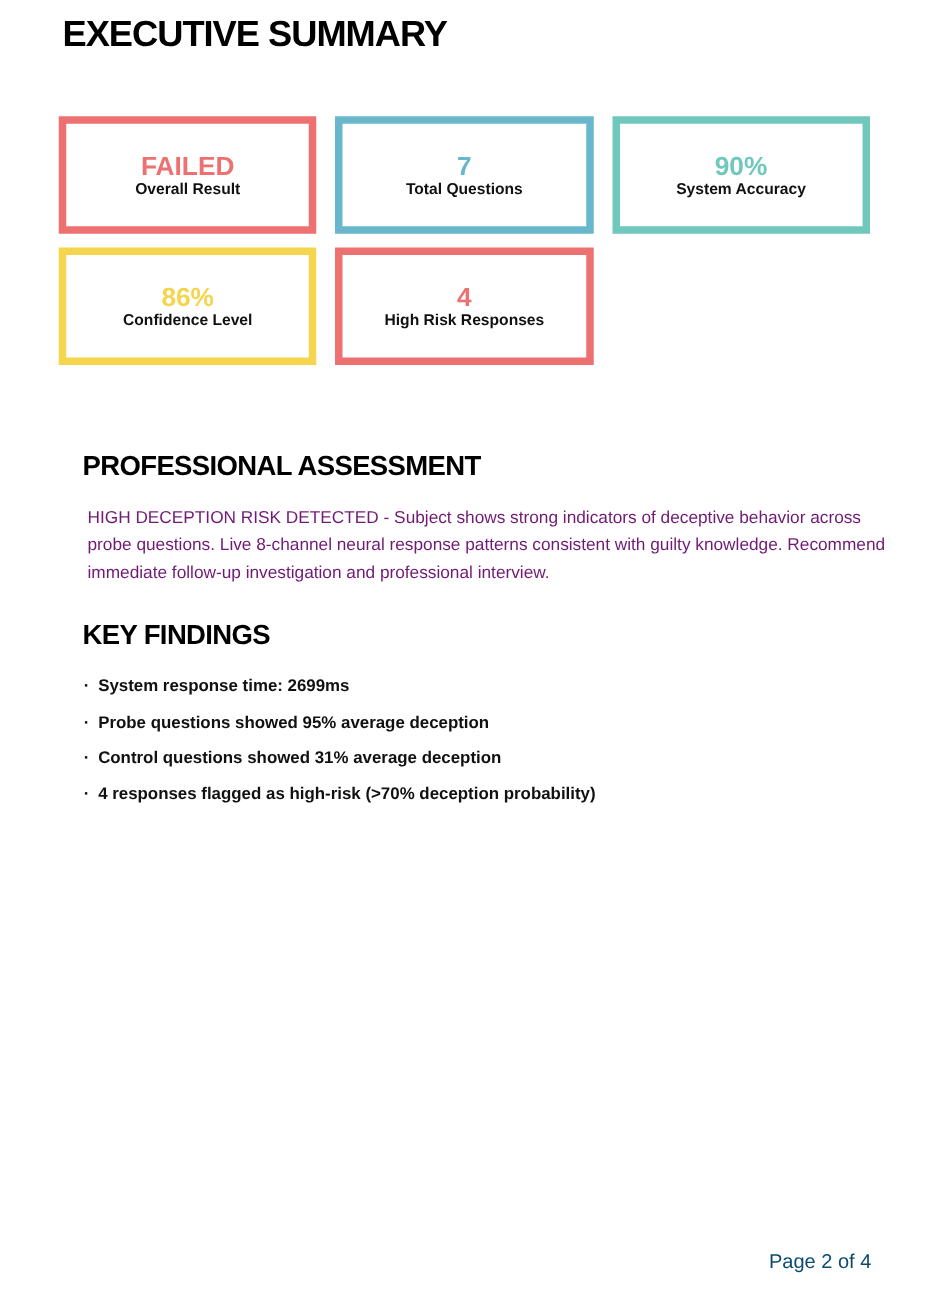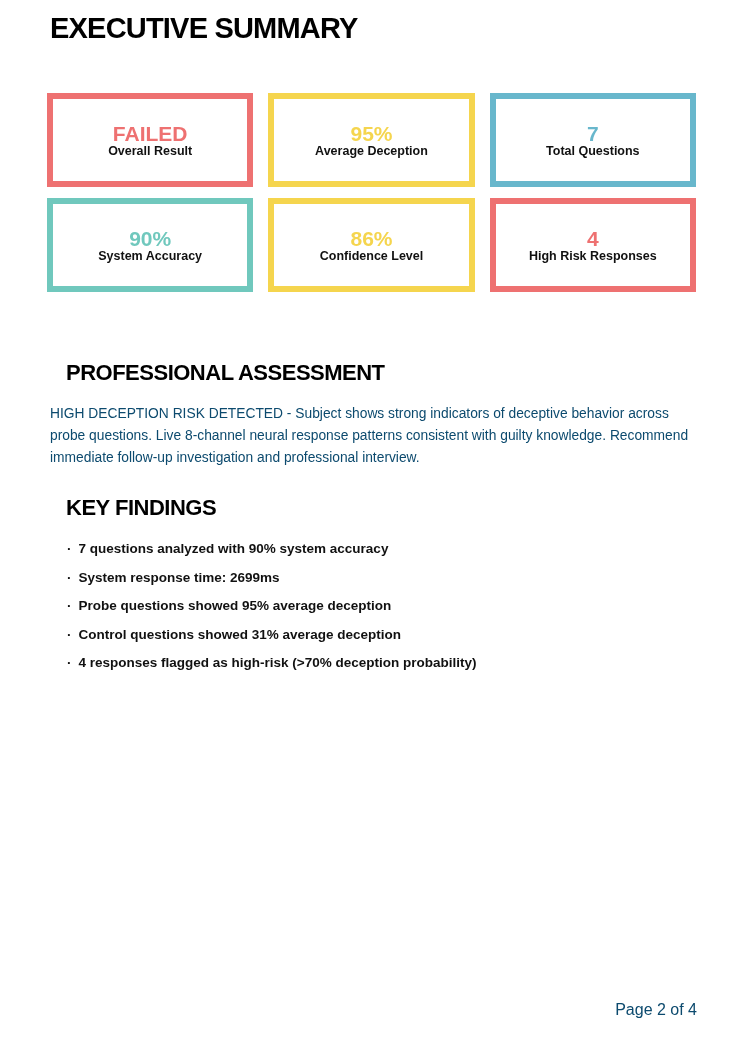--- a/index.html
+++ b/index.html
@@ -72,22 +72,23 @@
     font-size: 22px;
     font-weight: bold;
     letter-spacing: -0.5px;
     color: #000000;
     line-height: 1;
   }
   .assessment-body { margin-top: 19px; }
   .para-line {
     font-size: 13.8px;
     line-height: 22px;
-    color: #0c4a6e;
+    color: #701a75;
     white-space: nowrap;
+    margin-left: 20px;
   }
   .findings-list {
     margin: 10px 0 0 0;
     padding: 0 0 0 17px;
     list-style: none;
   }
   .finding-item {
     font-size: 13.5px;
     font-weight: bold;
     line-height: 28.5px;
@@ -112,24 +113,20 @@
 <div class="page">
 
   <h1 class="page-title">EXECUTIVE SUMMARY</h1>
 
   <div class="cards" id="cards">
     <div class="card" style="border-color: rgb(238, 113, 113); text-align: center;">
       <div class="card-value" style="color: rgb(238, 113, 113);">FAILED</div>
       <div class="card-label">Overall Result</div>
     </div>
 
-    <div class="card" style="border-color: rgb(245, 213, 78);">
-      <div class="card-value" style="color: rgb(245, 213, 78);">95%</div>
-      <div class="card-label">Average Deception</div>
-    </div>
 
     <div class="card" style="border-color: rgb(104, 183, 204);">
       <div class="card-value" style="color: rgb(104, 183, 204);">7</div>
       <div class="card-label">Total Questions</div>
     </div>
 
     <div class="card" style="border-color: rgb(112, 200, 189);">
       <div class="card-value" style="color: rgb(112, 200, 189);">90%</div>
       <div class="card-label">System Accuracy</div>
     </div>
@@ -150,21 +147,20 @@
     <div class="assessment-body" id="assessment-body">
         <div class="para-line">HIGH DECEPTION RISK DETECTED - Subject shows strong indicators of deceptive behavior across</div>
         <div class="para-line">probe questions. Live 8-channel neural response patterns consistent with guilty knowledge. Recommend</div>
         <div class="para-line">immediate follow-up investigation and professional interview.</div>
       </div>
   </section>
 
   <section class="section section-findings">
     <h2 class="section-heading">KEY FINDINGS</h2>
     <ul class="findings-list" id="findings-list">
-        <li class="finding-item">7 questions analyzed with 90% system accuracy</li>
         <li class="finding-item">System response time: 2699ms</li>
         <li class="finding-item">Probe questions showed 95% average deception</li>
         <li class="finding-item">Control questions showed 31% average deception</li>
         <li class="finding-item">4 responses flagged as high-risk (&gt;70% deception probability)</li>
       </ul>
   </section>
 
   <div class="page-footer">Page 2 of 4</div>
 
 </div>

